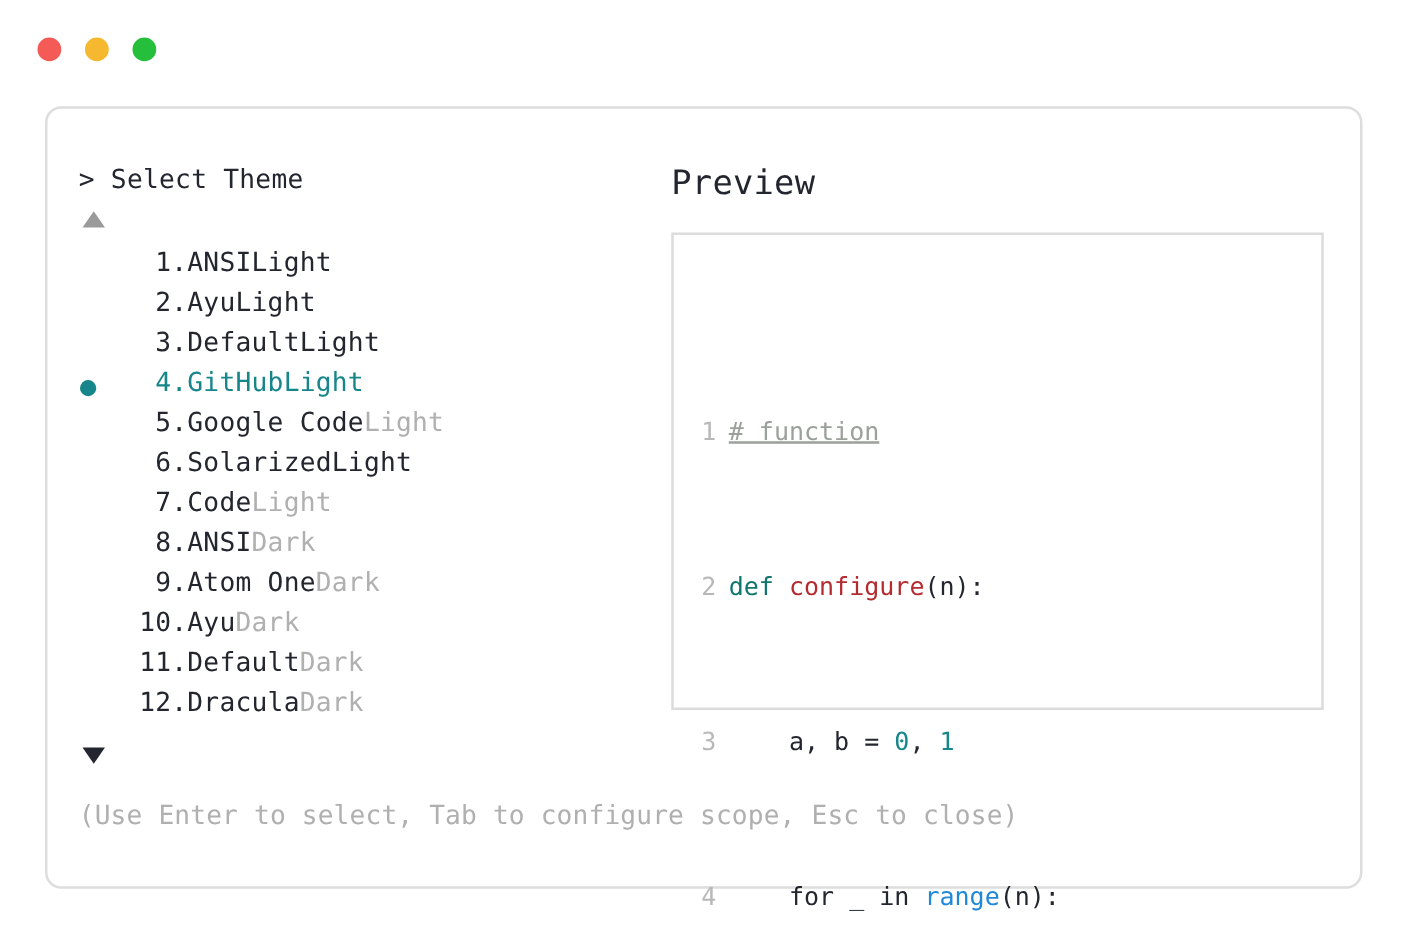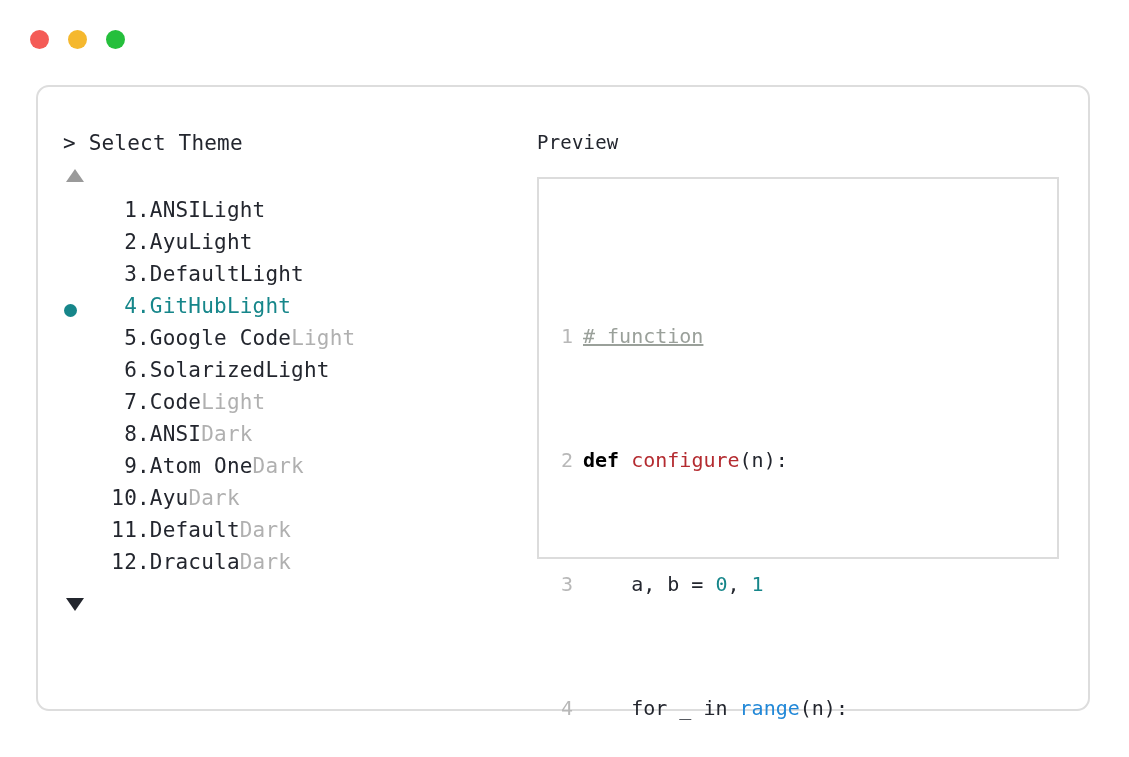--- a/index.html
+++ b/index.html
@@ -143,21 +143,21 @@
   }
 
   
   .right-pane {
     position: absolute;
     left: 499px;
     top: 44px;
     width: 530px;
   }
   .preview-title {
-    font-size: 19px;
+    font-size: 27px;
     color: #23262e;
     letter-spacing: 0.2px;
   }
   .preview-box {
     margin-top: 24px;
     width: 522px;
     height: 382px;
     box-sizing: border-box;
     border: 2px solid #dcdcdc;
     background: #ffffff;
@@ -175,21 +175,21 @@
   .lineno {
     width: 22px;
     flex: 0 0 22px;
     text-align: right;
     color: #b8b8b8;
     margin-right: 10px;
   }
   .code-text { color: #23262e; }
 
   .tok-comment { color: #9aa09a; text-decoration: underline; }
-  .tok-kw      { color: #000000; font-weight: bold; }
+  .tok-kw      { color: #0f766e; }
   .tok-fn      { color: #b42b30; }
   .tok-num     { color: #16868a; }
   .tok-builtin { color: #2188d8; }
   .tok-punct   { color: #23262e; }
 </style>
 </head>
 <body>
 
 <div class="titlebar">
   <div class="dot dot-red"></div>
@@ -290,20 +290,21 @@
           <span class="idx">12</span><span class="idx-dot">.</span>
           <span class="name">Dracula</span>
           <span class="variant muted">Dark</span>
         </li>
 
       </ul>
 
       <div class="scroll-arrow down"></div>
     </div>
 
+    <div class="hint">(Use Enter to select, Tab to configure scope, Esc to close)</div>
 
     <div class="right-pane">
       <div class="preview-title">Preview</div>
 
       <div class="preview-box">
         <div class="code">
 
           <div class="code-line">
             <span class="lineno">1</span>
             <span class="code-text"><span class="tok-comment"># function</span></span>

